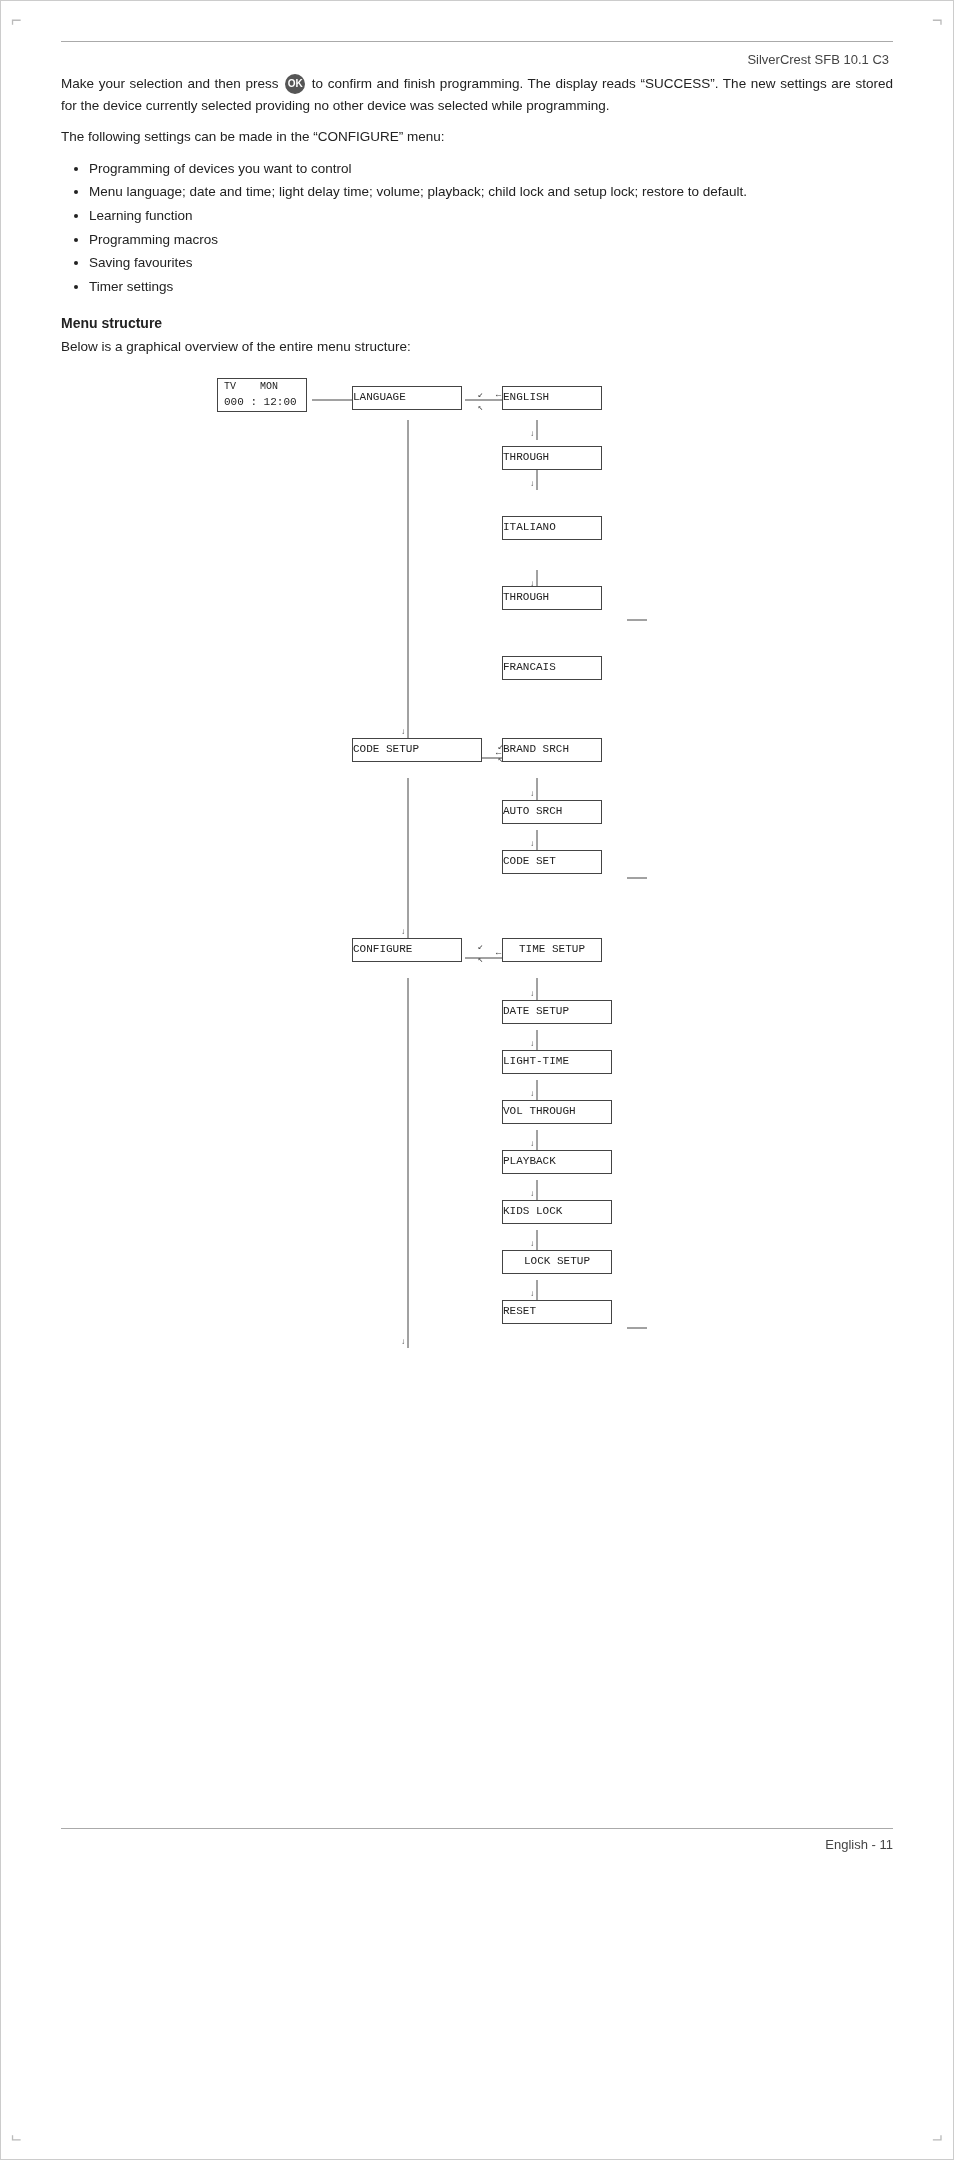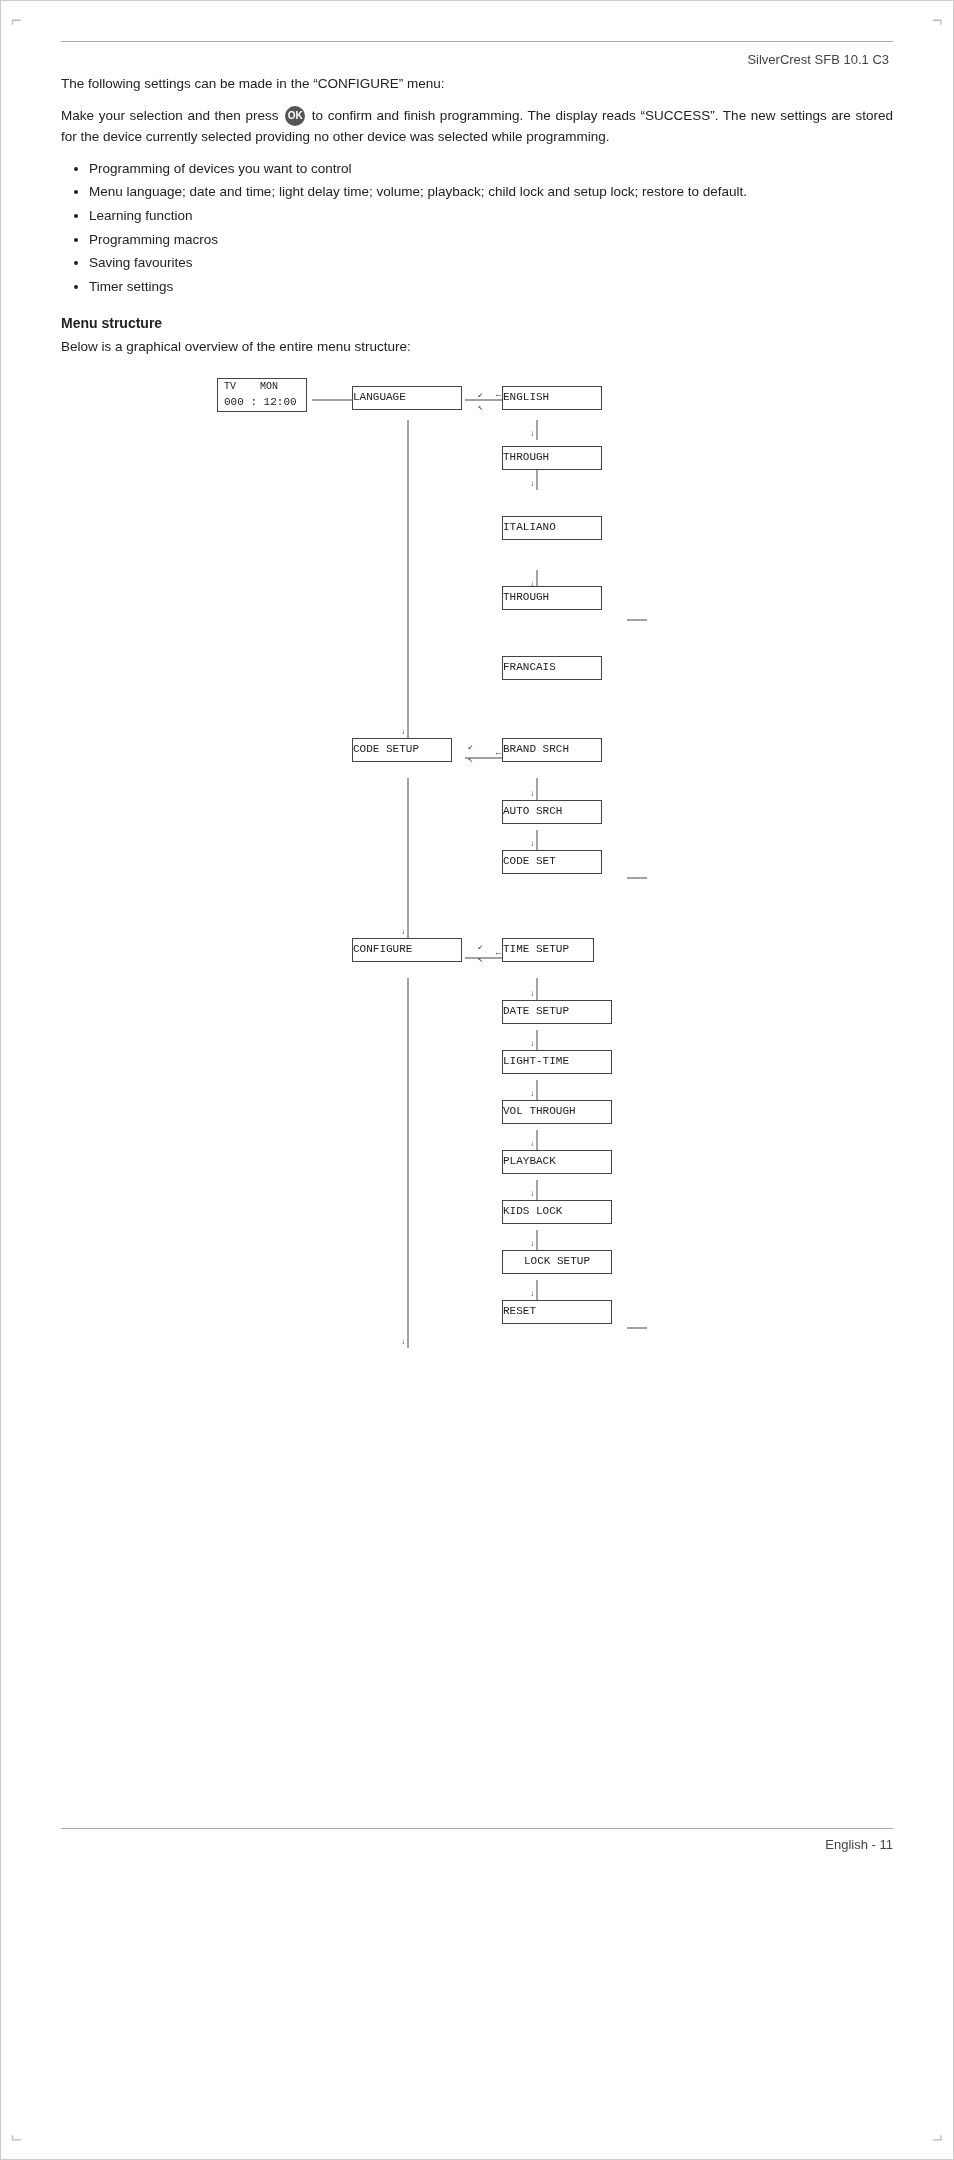--- a/index.html
+++ b/index.html
@@ -128,27 +128,27 @@
 <div class="page">
 
   <span class="corner-mark corner-tl">⌐</span>
   <span class="corner-mark corner-tr" style="transform:scaleX(-1); display:inline-block;">⌐</span>
   <span class="corner-mark corner-bl" style="transform:scaleY(-1); display:inline-block;">⌐</span>
   <span class="corner-mark corner-br" style="transform:scale(-1,-1); display:inline-block;">⌐</span>
 
   <div class="header-line"></div>
   <div class="page-title-row">SilverCrest SFB 10.1 C3</div>
 
-  <p class="body-text">The following settings can be made in the “CONFIGURE” menu:</p>
-
   <p class="body-text">
     <span>Make your selection and then press</span>
     <span class="ok-btn-icon">OK</span>
     <span>to confirm and finish programming. The display reads “SUCCESS”. The new settings are stored for the device currently selected providing no other device was selected while programming.</span>
   </p>
+
+  <p class="body-text">The following settings can be made in the “CONFIGURE” menu:</p>
 
   <ul class="bullet-list">
     <li>Programming of devices you want to control</li>
     <li>Menu language; date and time; light delay time; volume; playback; child lock and setup lock; restore to default.</li>
     <li>Learning function</li>
     <li>Programming macros</li>
     <li>Saving favourites</li>
     <li>Timer settings</li>
   </ul>
 
@@ -249,21 +249,21 @@
     </div>
 
     <div class="diagram-box" style="left:305px; top:218px; width:100px;">
       <span>THROUGH</span>
     </div>
 
     <div class="diagram-box" style="left:305px; top:288px; width:100px;">
       <span>FRANCAIS</span>
     </div>
 
-    <div class="diagram-box" style="left:155px; top:370px; width:100px;">
+    <div class="diagram-box" style="left:155px; top:370px; width:130px;">
       <span>CODE SETUP</span>
       <span style="position:absolute; right:-22px; top:1px; font-size:9px; color:#444; white-space:pre; font-family:monospace;">↙
 ↖</span>
     </div>
 
     <div class="diagram-box" style="left:305px; top:370px; width:100px;">
       <span>BRAND SRCH</span>
     </div>
 
     <div class="diagram-box" style="left:305px; top:432px; width:100px;">
@@ -273,21 +273,21 @@
     <div class="diagram-box" style="left:305px; top:482px; width:100px;">
       <span>CODE SET</span>
     </div>
 
     <div class="diagram-box" style="left:155px; top:570px; width:110px;">
       <span>CONFIGURE</span>
       <span style="position:absolute; right:-22px; top:1px; font-size:9px; color:#444; white-space:pre; font-family:monospace;">↙
 ↖</span>
     </div>
 
-    <div class="diagram-box" style="left:305px; top:570px; width:92px;">
+    <div class="diagram-box" style="left:305px; top:570px; width:100px;text-align:center;">
       <span>TIME SETUP</span>
     </div>
 
     <div class="diagram-box" style="left:305px; top:632px; width:110px;">
       <span>DATE SETUP</span>
     </div>
 
     <div class="diagram-box" style="left:305px; top:682px; width:110px;">
       <span>LIGHT-TIME</span>
     </div>

